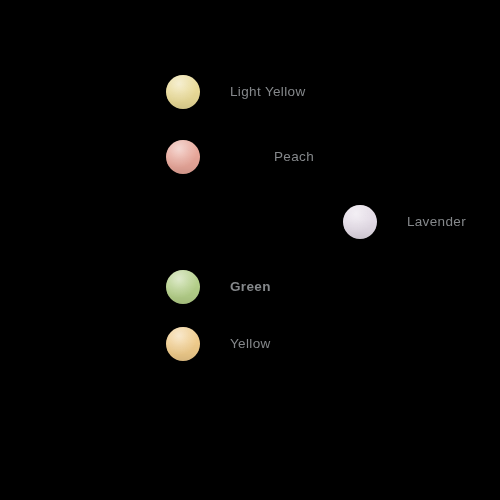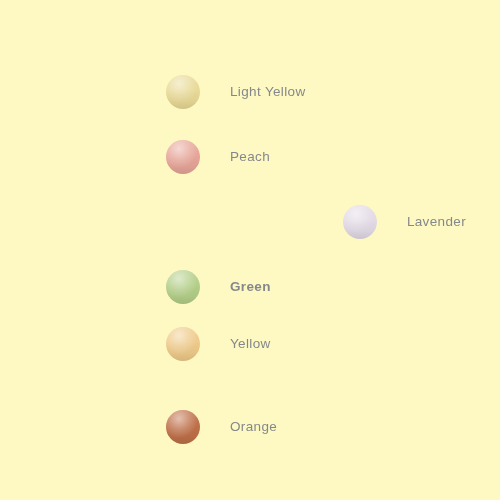--- a/index.html
+++ b/index.html
@@ -67,38 +67,34 @@
     font-size: 13.5px;
     line-height: 1;
     color: #85888b;
     letter-spacing: 0.35px;
     white-space: nowrap;
   }
 </style>
 </head>
 <body style="background: rgb(255, 255, 255);">
 
-<div id="swatch-list" style="background: #fef9c3;">
+<div id="swatch-list" style="background: #000000;">
     <div class="swatch-row" style="top: 75px;">
       <div class="swatch-dot" style="background: rgb(233, 218, 151);"></div>
       <div class="swatch-label">Light Yellow</div>
     </div>
-    <div class="swatch-row" style="top: 140px;">
+    <div class="swatch-row" style="top: 140px; gap: 44px;">
       <div class="swatch-dot" style="background: rgb(231, 166, 153);"></div>
       <div class="swatch-label">Peach</div>
     </div>
     <div class="swatch-row" style="top: 205px; justify-content: flex-end;">
       <div class="swatch-dot" style="background: rgb(227, 219, 230);"></div>
       <div class="swatch-label">Lavender</div>
     </div>
     <div class="swatch-row" style="top: 270px; font-weight: bold;">
       <div class="swatch-dot" style="background: rgb(180, 207, 137);"></div>
       <div class="swatch-label">Green</div>
     </div>
     <div class="swatch-row" style="top: 327px;">
       <div class="swatch-dot" style="background: rgb(239, 203, 139);"></div>
       <div class="swatch-label">Yellow</div>
     </div>
-    <div class="swatch-row" style="top: 410px;">
-      <div class="swatch-dot" style="background: rgb(191, 112, 73);"></div>
-      <div class="swatch-label">Orange</div>
-    </div>
   </div>
 
 </body></html>

